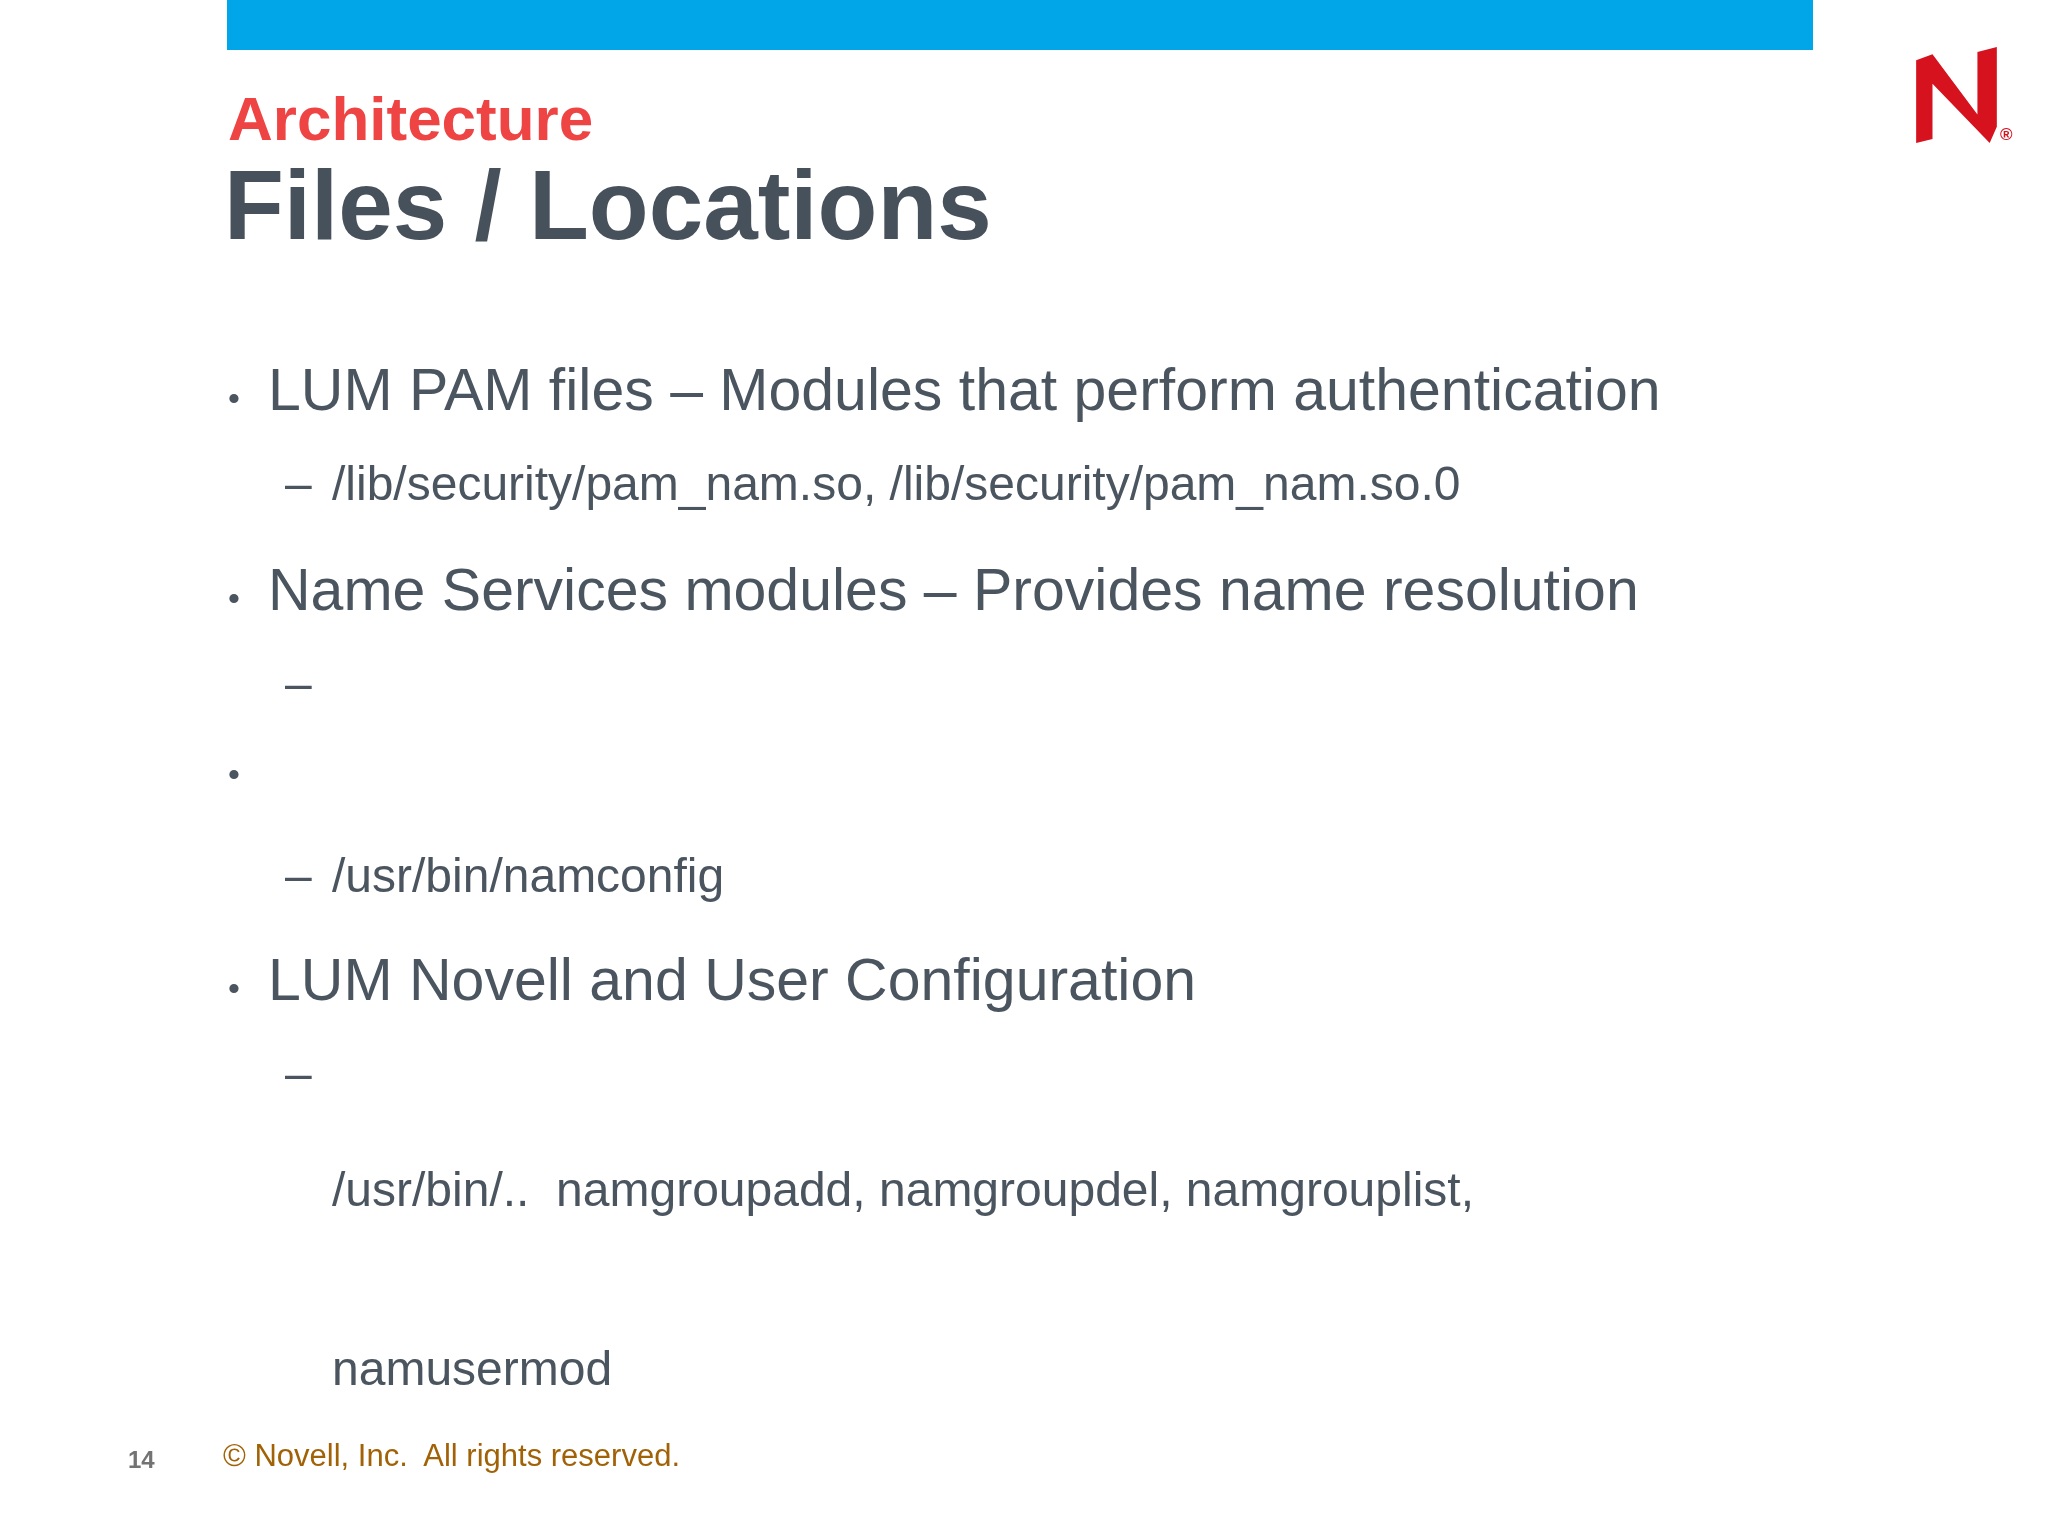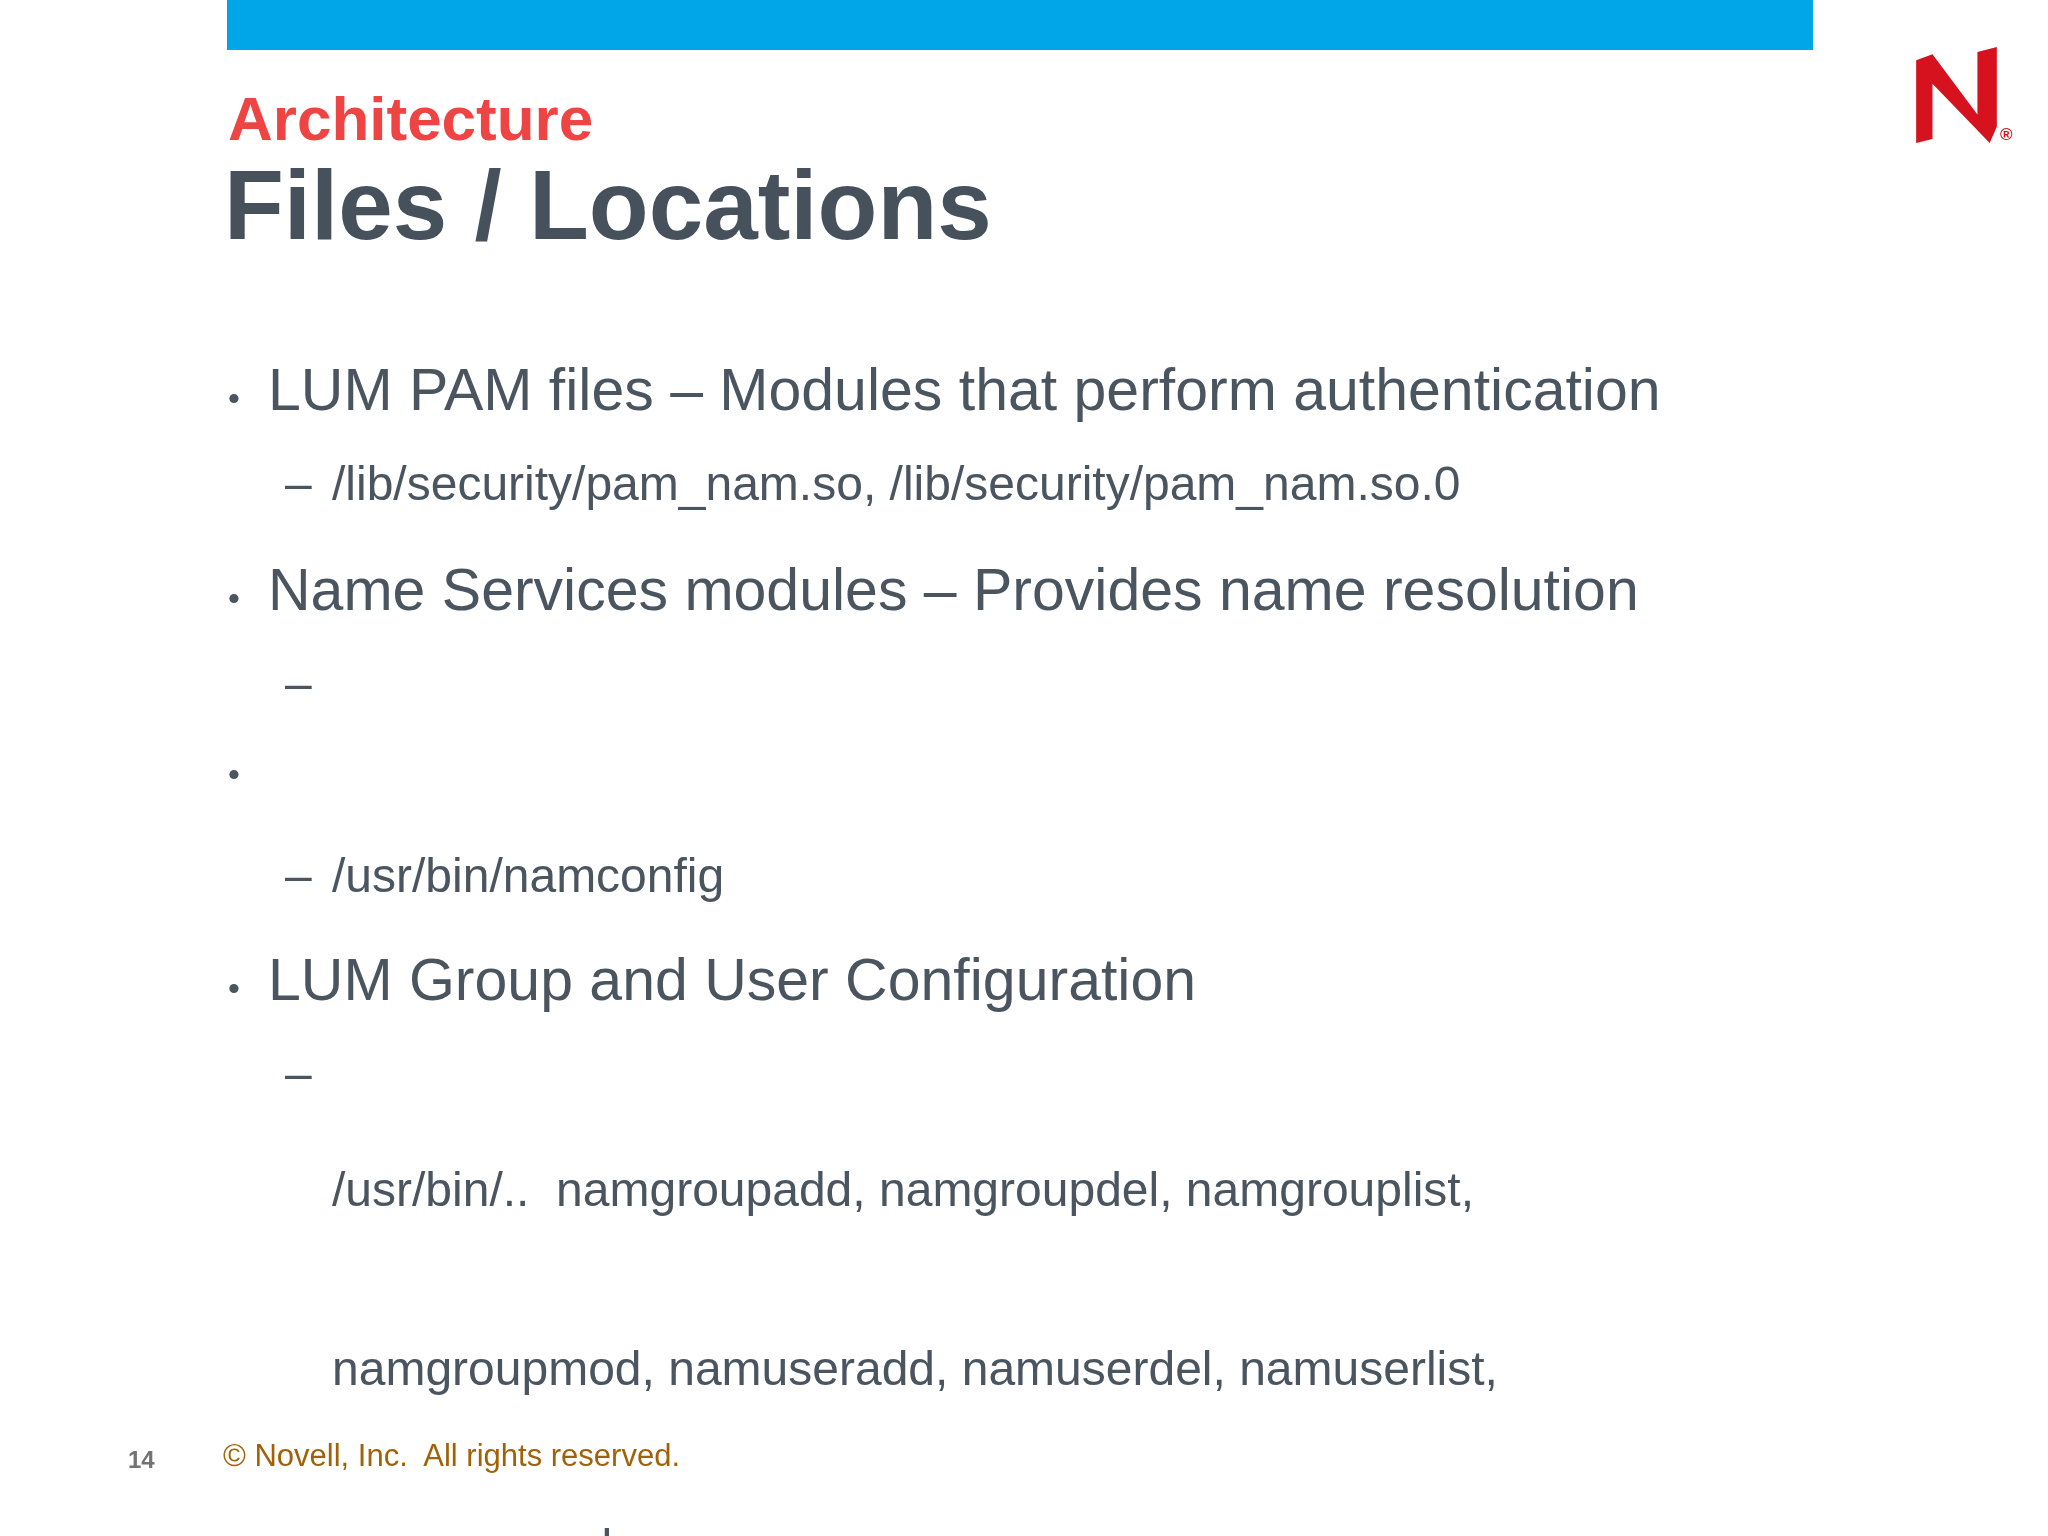--- a/index.html
+++ b/index.html
@@ -149,27 +149,26 @@
   <div class="row main" style="top:756px">
     <span class="marker">•</span>
   </div>
   <div class="row sub" style="top:848px">
     <span class="marker">–</span>
     <span class="text">/usr/bin/namconfig</span>
   </div>
 
   <div class="row main" style="top:948px">
     <span class="marker">•</span>
-    <span class="text">LUM Group and User Configuration</span>
+    <span class="text">LUM Novell and User Configuration</span>
   </div>
   <div class="row sub" style="top:1046px">
     <span class="marker">–</span>
     <span class="text">
       <span class="line" style="display:block">/usr/bin/..  namgroupadd, namgroupdel, namgrouplist,</span>
-      <span class="line" style="display:block">namgroupmod, namuseradd, namuserdel, namuserlist,</span>
       <span class="line" style="display:block">namusermod</span>
     </span>
   </div>
 
   <div class="footer-page">14</div>
   <div class="footer-copyright">© Novell, Inc.  All rights reserved.</div>
 
 </div>
 
 </body></html>

